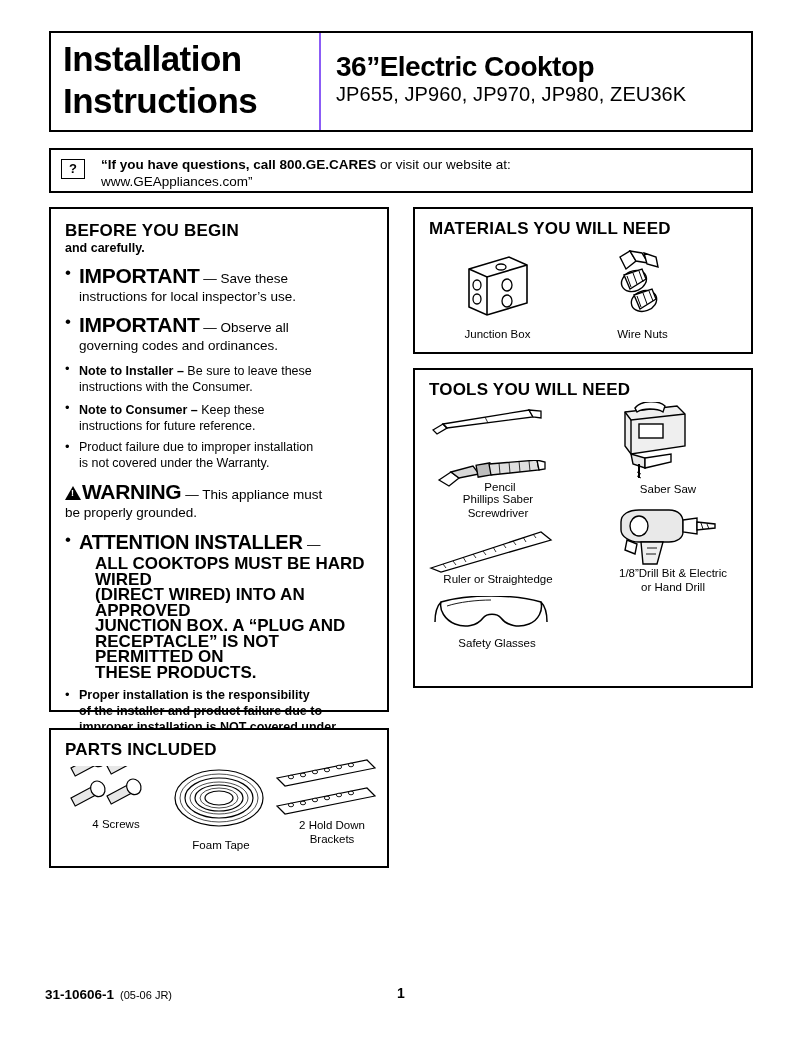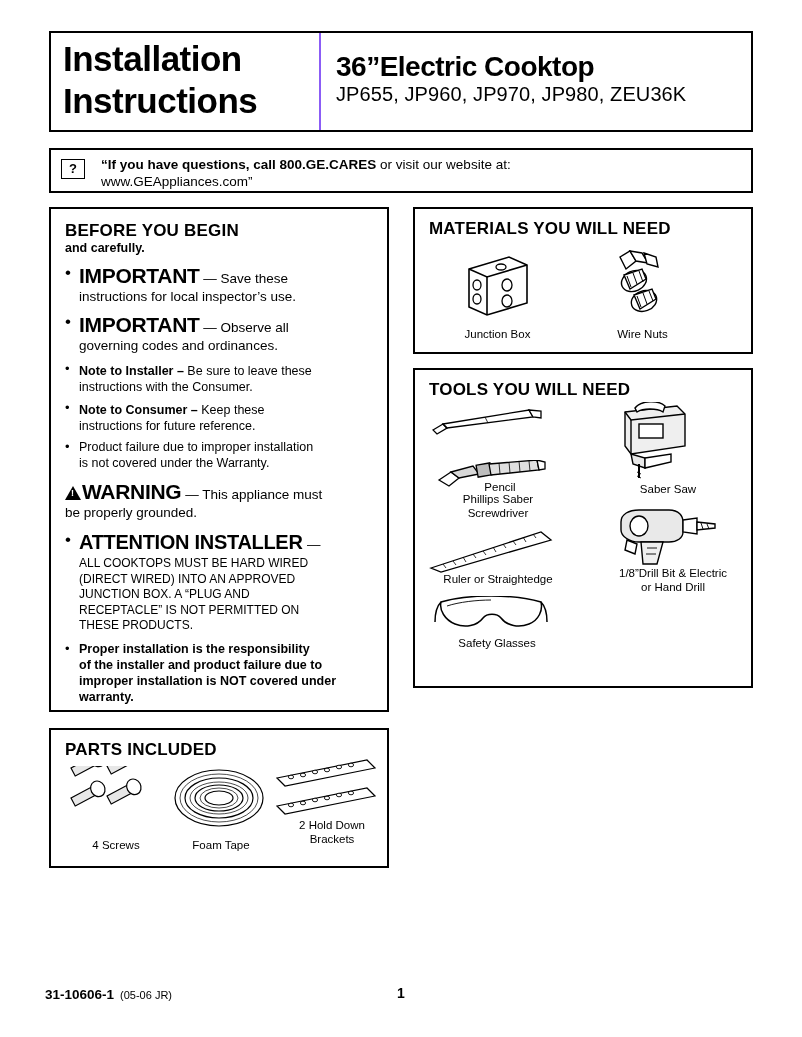--- a/index.html
+++ b/index.html
@@ -181,24 +181,25 @@
     font-size: 9px;
     font-weight: bold;
     line-height: 11px;
   }
   .attn-title {
     font-size: 20px;
     font-weight: bold;
     letter-spacing: -0.3px;
   }
   .caps-block {
-    font-size: 12px;
-    font-weight: normal;
+    font-size: 17px;
+    font-weight: bold;
     line-height: 15.5px;
     margin-top: 2px;
+    margin-left: 16px;
   }
 
   
   #materials-panel {
     left: 413px;
     top: 207px;
     width: 340px;
     height: 147px;
     padding: 10px 0 0 14px;
   }
@@ -520,21 +521,21 @@
             <rect x="0" y="0" width="26" height="9" fill="#e7e7e7"></rect>
             <ellipse cx="28" cy="4.5" rx="7" ry="8" fill="#fff"></ellipse>
           </g>
           <g transform="translate(40,30) rotate(-28)">
             <rect x="0" y="0" width="26" height="9" fill="#e7e7e7"></rect>
             <ellipse cx="28" cy="4.5" rx="7" ry="8" fill="#fff"></ellipse>
           </g>
         </g>
       </svg>
     </div>
-    <div class="cap fig" style="left:10px; top:108px; width:110px;">4 Screws</div>
+    <div class="cap fig" style="left:10px; top:87px; width:110px;">4 Screws</div>
 
     <div class="fig" style="left:120px; top:36px;">
       <svg width="100" height="64" viewBox="0 0 100 64">
         <g stroke="#000" stroke-width="1.2" fill="#fff">
           <ellipse cx="48" cy="32" rx="44" ry="28"></ellipse>
           <ellipse cx="48" cy="32" rx="34" ry="20"></ellipse>
           <ellipse cx="48" cy="32" rx="24" ry="13"></ellipse>
           <ellipse cx="48" cy="32" rx="14" ry="7"></ellipse>
         </g>
         <g stroke="#000" stroke-width="0.7" fill="none">

